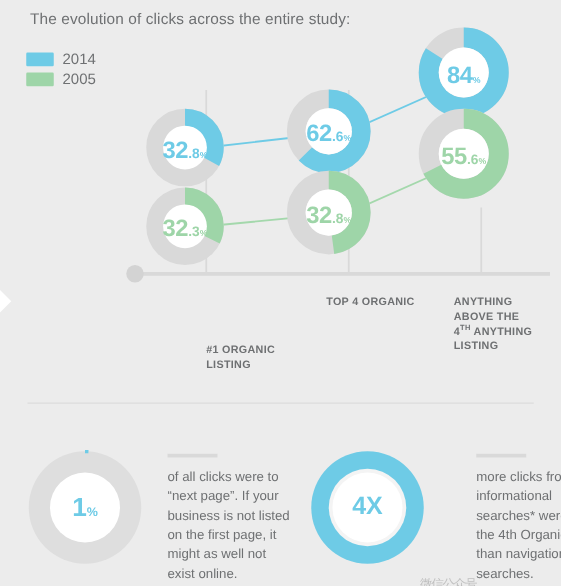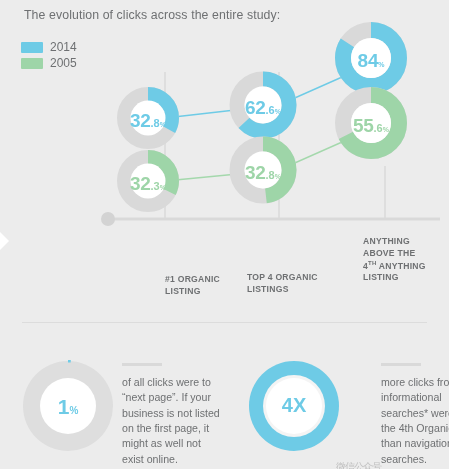--- a/index.html
+++ b/index.html
@@ -171,44 +171,43 @@
     </div>
     <div class="donut-label" style="left:341px; top:116px; width:60px; color:#9ed5a8;">
       <span class="donut-int">55</span><span class="donut-dec">.6</span><span class="donut-pct">%</span>
     </div>
   </div>
 
   <div class="cat" style="left:165px; top:236px; width:100px;margin-top:38px;">
     <div>#1 ORGANIC</div>
     <div>LISTING</div>
   </div>
-  <div class="cat" style="left:247px; top:236px; width:105px;margin-top:36px;">
+  <div class="cat" style="left:261px; top:236px; width:105px;">
     <div>TOP 4 ORGANIC</div>
-    <div>LISTINGS</div>
   </div>
   <div class="cat" style="left:363px; top:236px; width:90px;">
     <div>ANYTHING</div>
     <div>ABOVE THE</div>
     <div><span>4</span><sup>TH</sup><span> ANYTHING</span></div>
     <div>LISTING</div>
   </div>
 
   <div class="chevron"></div>
   <div class="divider"></div>
 
   <div class="stat" style="left:22px; width:205px;">
     <svg class="stat-viz" width="92" height="92">
       <circle cx="46" cy="46" r="45" fill="#dedede"></circle>
       <circle cx="46" cy="46" r="45" fill="none" stroke="#6ecbe6" stroke-width="3" stroke-dasharray="2.83 280.0" transform="rotate(-90 46 46)"></circle>
       <circle cx="46" cy="46" r="28" fill="#ffffff"></circle>
     </svg>
     <div class="stat-num" style="left:16px; top:36px; width:60px;">
       <span style="font-size:21px;">1</span><span style="font-size:10px;">%</span>
     </div>
-    <div class="stat-body" style="left:100px; top:3px; width:100px;">
+    <div class="stat-body" style="left:112px; top:3px; width:100px;">
       <div class="stat-dash"></div>
       <div class="stat-text">of all clicks were to “next page”. If your business is not listed on the first page, it might as well not exist online.</div>
     </div>
   </div>
 
   <div class="stat" style="left:248px; width:200px;">
     <svg class="stat-viz" width="92" height="92">
       <circle cx="46" cy="46" r="45" fill="#6ecbe6"></circle>
       <circle cx="46" cy="46" r="31" fill="#f4f4f4"></circle>
       <circle cx="46" cy="46" r="28" fill="#ffffff"></circle>

